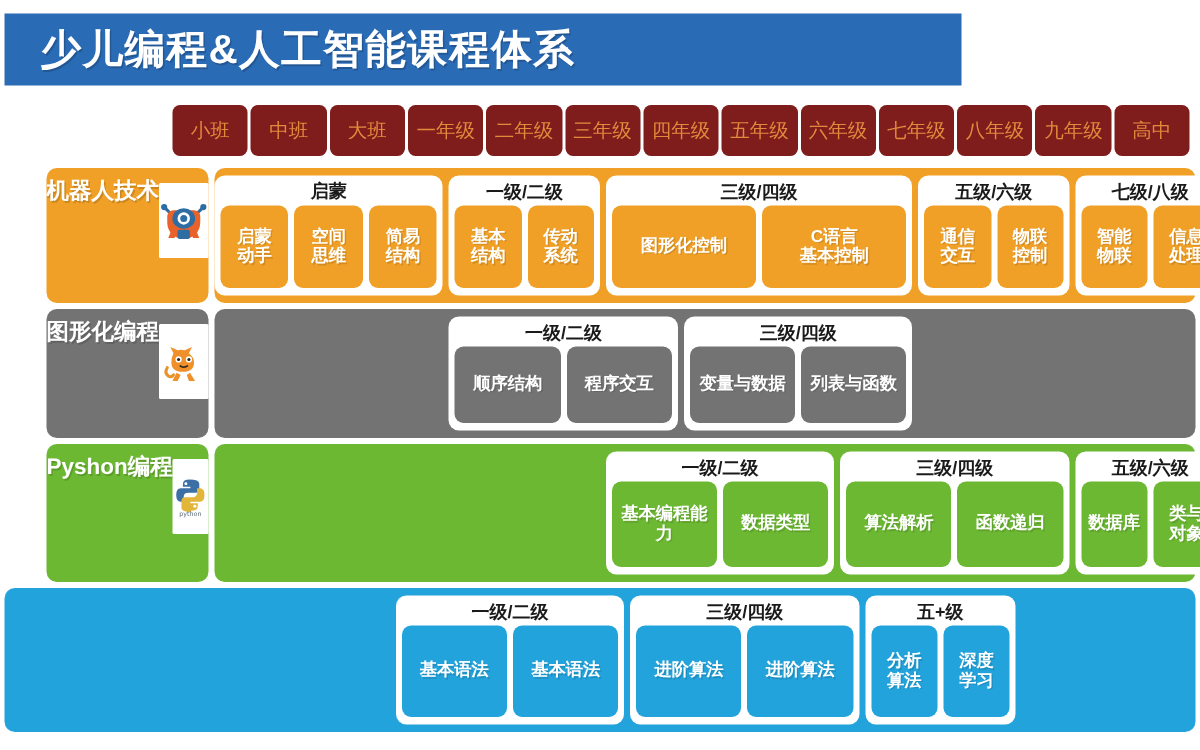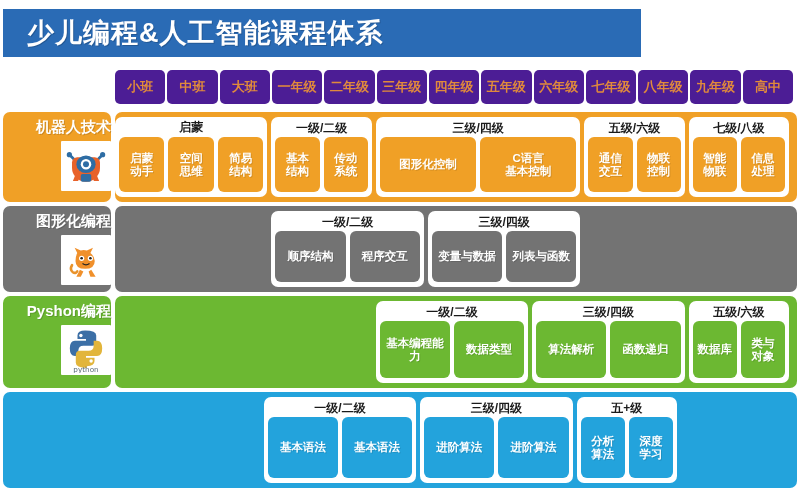--- a/index.html
+++ b/index.html
@@ -33,25 +33,25 @@
   
   #grade-strip {
     position: absolute;
     left: 115px; top: 70px;
     width: 678px; height: 34px;
     display: flex;
     gap: 2px;
   }
   .grade-cell {
     flex: 1 1 0;
-    background: #4c1d95;
+    background: #7f1d1d;
     border-radius: 5px;
     color: #E08A3C;
     font-size: 13px;
-    font-weight: bold;
+    font-weight: normal;
     display: flex;
     align-items: center;
     justify-content: center;
     white-space: nowrap;
   }
 
   
   .track-row {
     position: absolute;
     left: 3px;
@@ -62,24 +62,24 @@
   #row-robot  { top: 112px; height: 90px; }
   #row-scratch{ top: 206px; height: 86px; }
   #row-python { top: 296px; height: 92px; }
   #row-cpp    { top: 392px; height: 96px; }
 
   .track-label {
     width: 108px;
     flex: 0 0 108px;
     border-radius: 7px;
     display: flex;
-    flex-direction: column;
-    align-items: flex-end;
+    align-items: flex-start;
     justify-content: flex-start;
     padding-top: 6px;
+    margin-left: 28px;
   }
   .track-label .tl-text {
     color: #ffffff;
     font-size: 15px;
     font-weight: bold;
     white-space: nowrap;
     text-shadow: 1px 1px 0 rgba(0,0,0,.15);
   }
   .track-icon {
     width: 50px; height: 50px;

